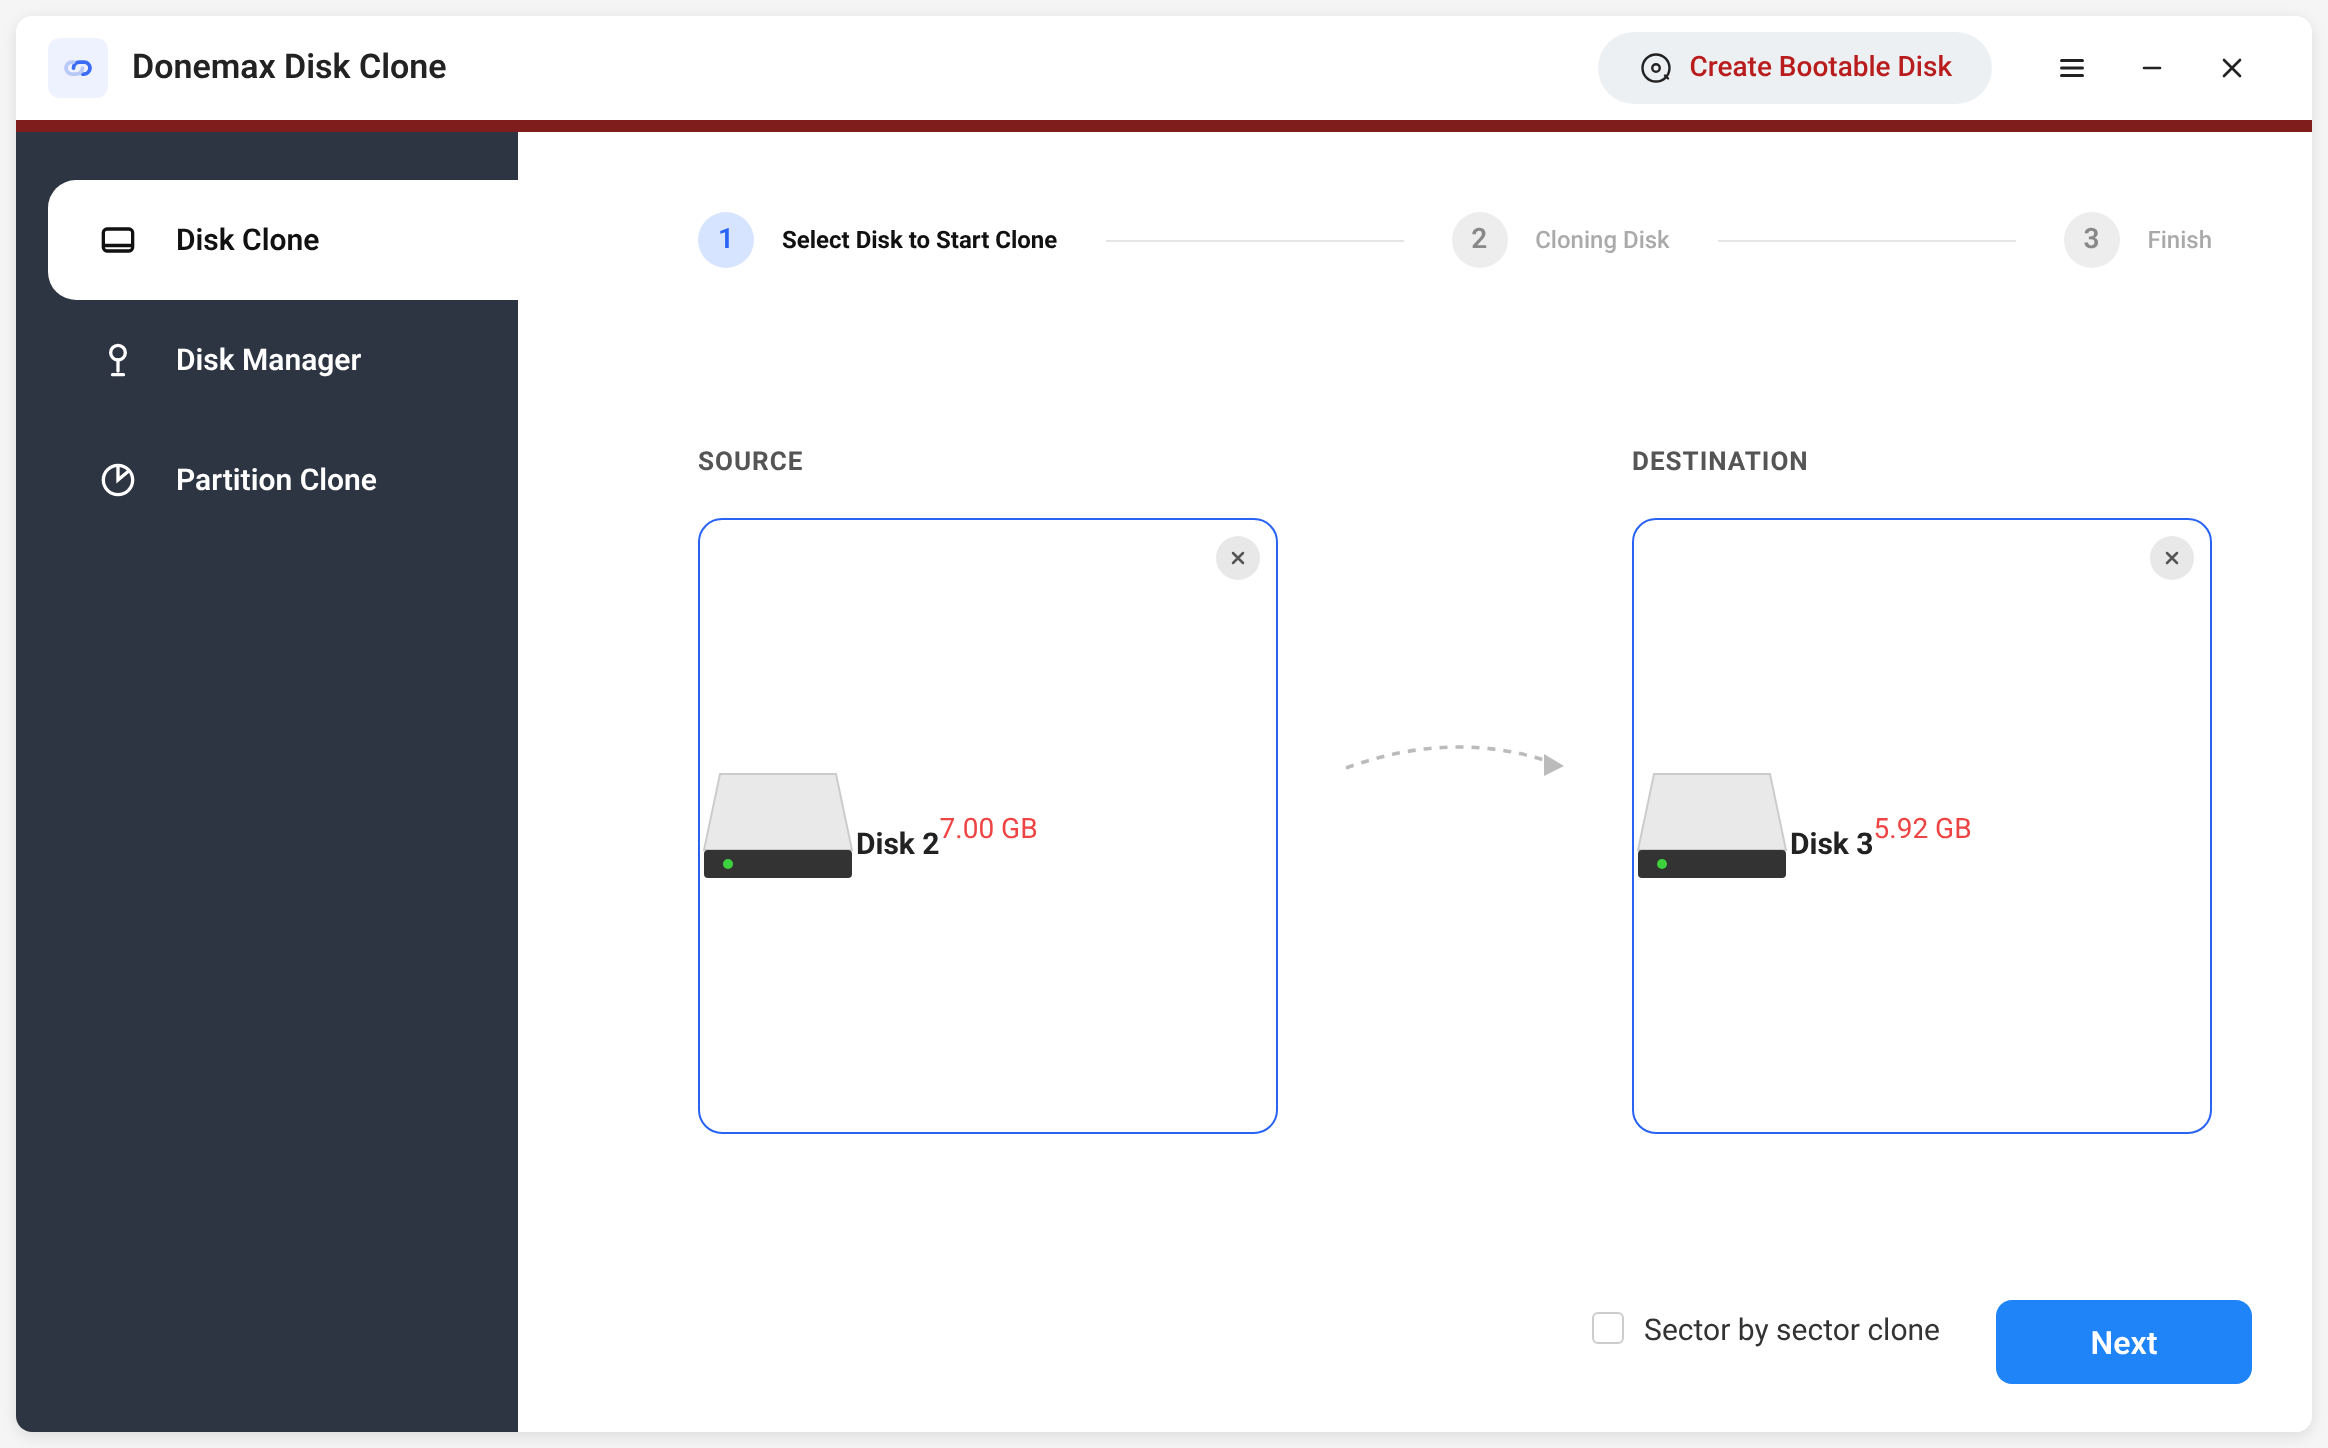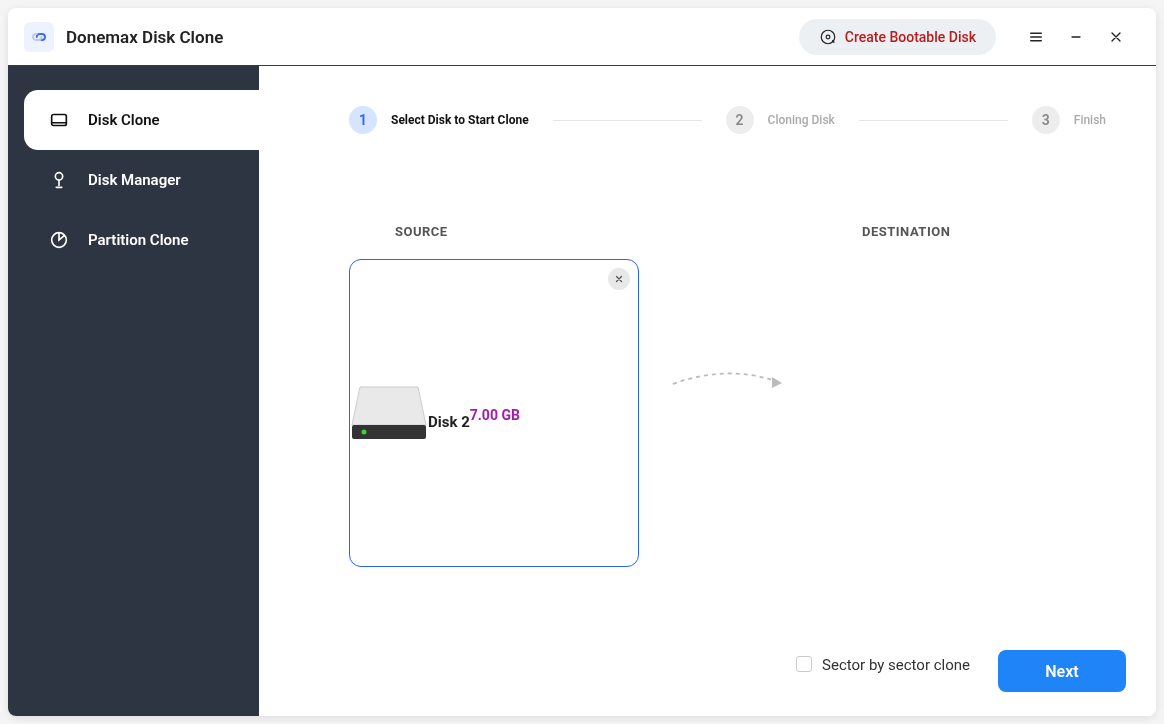--- a/index.html
+++ b/index.html
@@ -24,21 +24,21 @@
       box-shadow: 0 2px 8px rgba(0,0,0,0.1);
       display: flex;
       flex-direction: column;
     }
     
     .titlebar {
       height: 58px;
       display: flex;
       align-items: center;
       padding: 0 20px 0 16px;
-      border-bottom: 1px solid #7f1d1d;
+      border-bottom: 6px solid #7f1d1d;
     }
     .logo {
       width: 30px;
       height: 30px;
       border-radius: 6px;
       background: #eef2fe;
       display: flex;
       align-items: center;
       justify-content: center;
       margin-right: 12px;
@@ -151,21 +151,20 @@
     }
     .disk-col {
       width: 290px;
     }
     .disk-col-label {
       font-size: 13px;
       font-weight: 700;
       color: #555;
       letter-spacing: 0.5px;
       margin-bottom: 20px;
-      margin-left: 46px;
     }
     .disk-card {
       border: 1.5px solid #2963f4;
       border-radius: 12px;
       height: 308px;
       position: relative;
       display: flex;
       flex-direction: row;
       align-items: center;
       justify-content: flex-start;
@@ -179,21 +178,21 @@
       height: 22px;
       border-radius: 50%;
       background: #e8e8e8;
       display: flex;
       align-items: center;
       justify-content: center;
       color: #555;
       cursor: pointer;
     }
     .disk-name { font-size: 15px; font-weight: 700; color: #222; margin-top: 18px; }
-    .disk-size { font-size: 14px; color: #a21caf; margin-top: 4px; font-weight: bold; }
+    .disk-size { font-size: 14px; color: #ef4444; margin-top: 4px; }
     .arrow-col {
       flex: 1;
       display: flex;
       align-items: center;
       justify-content: center;
       height: 290px;
       padding-top: 20px;
     }
     
     .footer {
@@ -335,20 +334,34 @@
 
         <div class="arrow-col">
           <svg width="120" height="30" viewBox="0 0 120 30">
             <path d="M5 20 Q 60 0 110 18" fill="none" stroke="#bbb" stroke-width="1.8" stroke-dasharray="4 4"></path>
             <path d="M104 13 L114 19 L104 24 Z" fill="#bbb"></path>
           </svg>
         </div>
 
         <div class="disk-col">
           <div class="disk-col-label">DESTINATION</div>
+          <div class="disk-card">
+            <div class="disk-close">
+              <svg width="10" height="10" viewBox="0 0 24 24">
+                <path stroke="#555" stroke-width="3" stroke-linecap="round" d="M6 6l12 12M18 6L6 18"></path>
+              </svg>
+            </div>
+            <svg width="78" height="56" viewBox="0 0 78 56">
+              <polygon points="10,2 68,2 76,40 2,40" fill="#e9e9e9" stroke="#ccc" stroke-width="1"></polygon>
+              <rect x="2" y="40" width="74" height="14" rx="2" fill="#333"></rect>
+              <circle cx="14" cy="47" r="2.5" fill="#3dd13d"></circle>
+            </svg>
+            <div class="disk-name">Disk 3</div>
+            <div class="disk-size">5.92 GB</div>
+          </div>
         </div>
       </div>
 
       <div class="footer">
         <label class="checkbox-row">
           <span class="cbox"></span>
           <span>Sector by sector clone</span>
         </label>
         <button class="next-btn">Next</button>
       </div>

